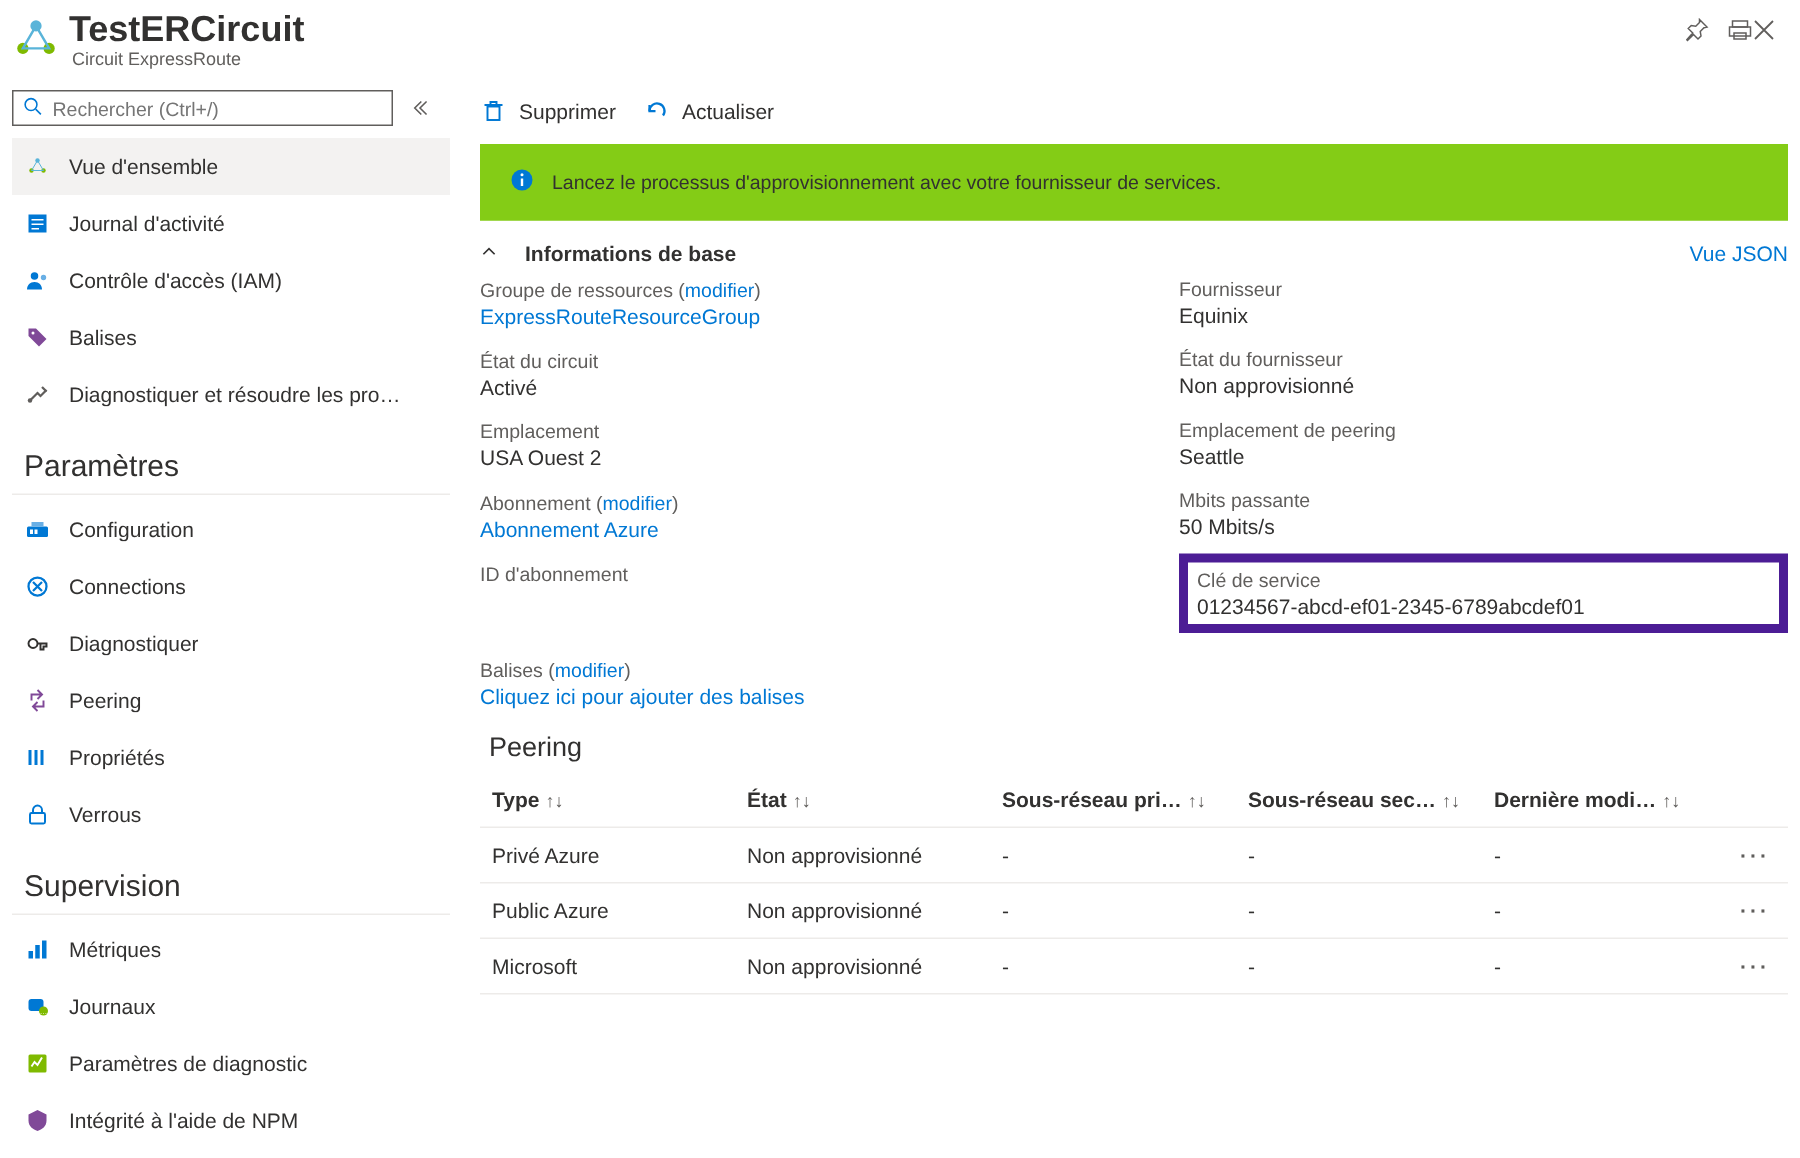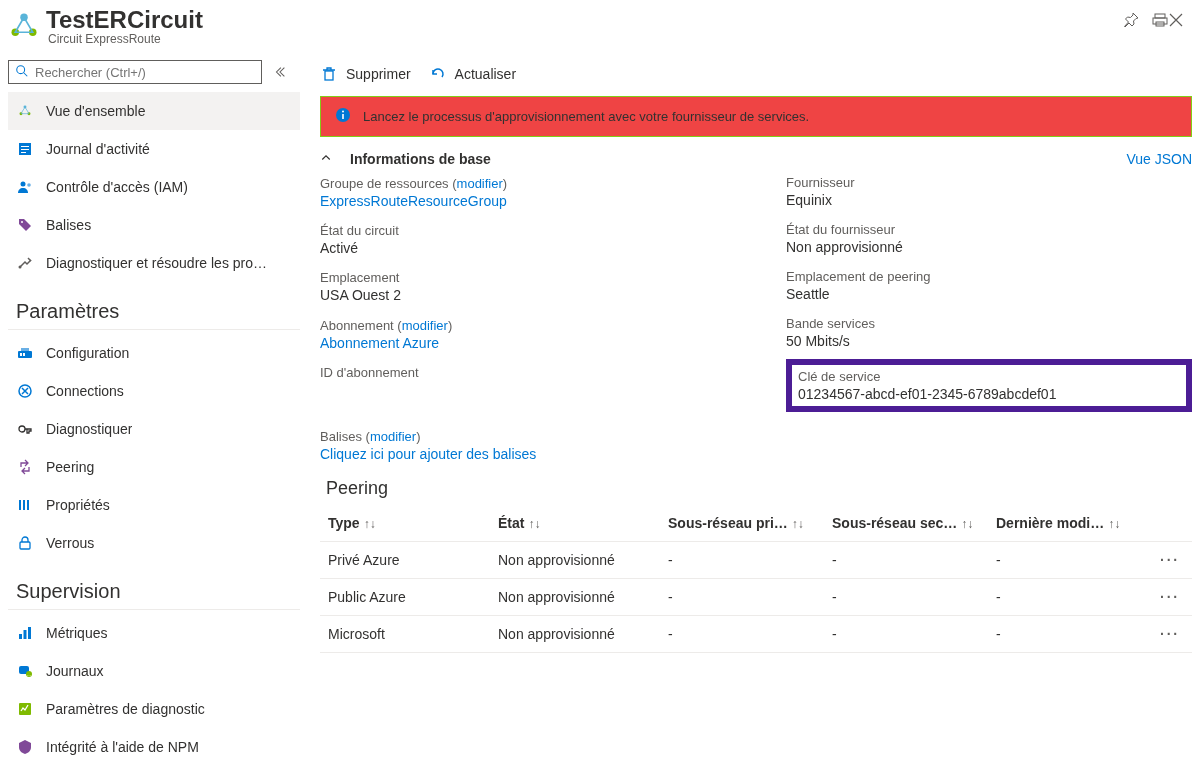--- a/index.html
+++ b/index.html
@@ -85,22 +85,22 @@
     margin-bottom: 4px;
   }
 
   
   .toolbar { display:flex; align-items:center; gap:18px; height:44px; }
   .tool-btn { display:flex; align-items:center; gap:8px; cursor:pointer; color:#323130; }
   .tool-btn .tool-icon { width:18px; height:18px; display:flex; align-items:center; justify-content:center;}
 
   
   .info-banner {
-    border: 1px solid #84cc16;
-    background: #ef4444;
+    border: 6px solid #84cc16;
+    background: #84cc16;
     display:flex; align-items:center;
     padding: 10px 14px;
     gap: 12px;
     margin-top: 0;
     font-size: 13px;
   }
 
   
   .essentials-header {
     display:flex; align-items:center;
@@ -435,21 +435,21 @@
         </div>
         <div style="margin-top:14px;">
           <div class="kv-label">État du fournisseur</div>
           <div class="kv-value">Non approvisionné</div>
         </div>
         <div style="margin-top:14px;">
           <div class="kv-label">Emplacement de peering</div>
           <div class="kv-value">Seattle</div>
         </div>
         <div style="margin-top:14px;">
-          <div class="kv-label">Bande services</div>
+          <div class="kv-label">Mbits passante</div>
           <div class="kv-value">50 Mbits/s</div>
         </div>
         <div style="margin-top:10px;">
           <div class="service-key-box">
             <div class="kv-label">Clé de service</div>
             <div class="kv-value">01234567-abcd-ef01-2345-6789abcdef01</div>
           </div>
         </div>
       </div>
     </div>

